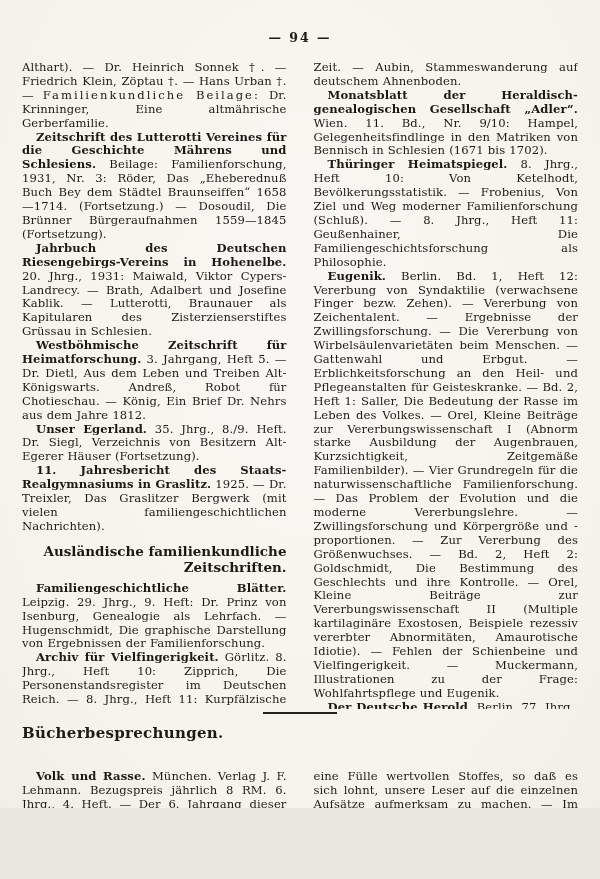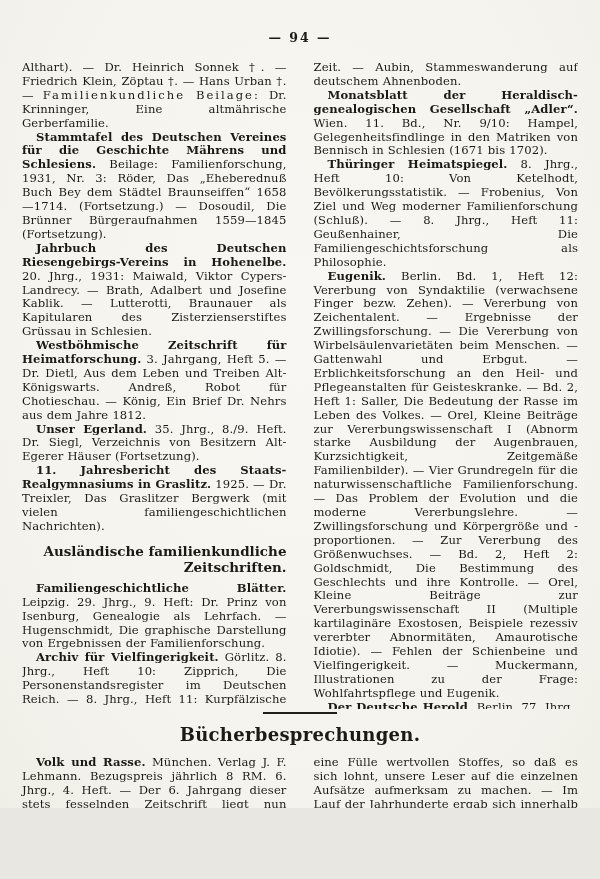--- a/index.html
+++ b/index.html
@@ -63,38 +63,37 @@
     right: 22px;
     top: 712px;
   }
   .section-divider {
     width: 74px;
     border: none;
     border-top: 2px solid #22201c;
     margin: 0 auto 10px auto;
   }
   .reviews-heading {
-    margin: 0 0 11px 0;
-    text-align: center;
-    font-size: 18px;
+    margin: 0 0 28px 0;
+    font-size: 15px;
     font-weight: bold;
     letter-spacing: 0.3px;
   }
 </style>
 </head>
 <body>
 
 <div class="page">
 
   <div class="page-number">— 94 —</div>
 
   <div class="two-col biblio-cols">
     <div class="col">
         <p class="para"><span>Althart). — Dr. Heinrich Sonnek †. — Friedrich Klein, Zöptau †. — Hans Urban †. — </span><span class="run-spaced">Familienkundliche Beilage:</span><span> Dr. Krinninger, Eine altmährische Gerberfamilie.</span></p>
-        <p class="para indent"><span class="run-bold">Stammtafel des Deutschen Vereines für die Geschichte Mährens und Schlesiens.</span><span> Beilage: Familienforschung, 1931, Nr. 3: Röder, Das „Eheberednuß Buch Bey dem Städtel Braunseiffen“ 1658—1714. (Fortsetzung.) — Dosoudil, Die Brünner Bürgeraufnahmen 1559—1845 (Fortsetzung).</span></p>
+        <p class="para indent"><span class="run-bold">Zeitschrift des Lutterotti Vereines für die Geschichte Mährens und Schlesiens.</span><span> Beilage: Familienforschung, 1931, Nr. 3: Röder, Das „Eheberednuß Buch Bey dem Städtel Braunseiffen“ 1658—1714. (Fortsetzung.) — Dosoudil, Die Brünner Bürgeraufnahmen 1559—1845 (Fortsetzung).</span></p>
         <p class="para indent"><span class="run-bold">Jahrbuch des Deutschen Riesengebirgs-Vereins in Hohenelbe.</span><span> 20. Jhrg., 1931: Maiwald, Viktor Cypers-Landrecy. — Brath, Adalbert und Josefine Kablik. — Lutterotti, Braunauer als Kapitularen des Zisterzienserstiftes Grüssau in Schlesien.</span></p>
         <p class="para indent"><span class="run-bold">Westböhmische Zeitschrift für Heimatforschung.</span><span> 3. Jahrgang, Heft 5. — Dr. Dietl, Aus dem Leben und Treiben Alt-Königswarts. Andreß, Robot für Chotieschau. — König, Ein Brief Dr. Nehrs aus dem Jahre 1812.</span></p>
         <p class="para indent"><span class="run-bold">Unser Egerland.</span><span> 35. Jhrg., 8./9. Heft. Dr. Siegl, Verzeichnis von Besitzern Alt-Egerer Häuser (Fortsetzung).</span></p>
         <p class="para indent"><span class="run-bold">11. Jahresbericht des Staats-Realgymnasiums in Graslitz.</span><span> 1925. — Dr. Treixler, Das Graslitzer Bergwerk (mit vielen familiengeschichtlichen Nachrichten).</span></p>
         <p class="col-head"><span>Ausländische familienkundliche Zeitschriften.</span></p>
         <p class="para indent"><span class="run-bold">Familiengeschichtliche Blätter.</span><span> Leipzig. 29. Jhrg., 9. Heft: Dr. Prinz von Isenburg, Genealogie als Lehrfach. — Hugenschmidt, Die graphische Darstellung von Ergebnissen der Familienforschung.</span></p>
         <p class="para indent"><span class="run-bold">Archiv für Vielfingerigkeit.</span><span> Görlitz. 8. Jhrg., Heft 10: Zipprich, Die Personenstandsregister im Deutschen Reich. — 8. Jhrg., Heft 11: Kurpfälzische Wappenrolle.</span></p>
       </div>
     <div class="col">
         <p class="para"><span>Zeit. — Aubin, Stammeswanderung auf deutschem Ahnenboden.</span></p>

